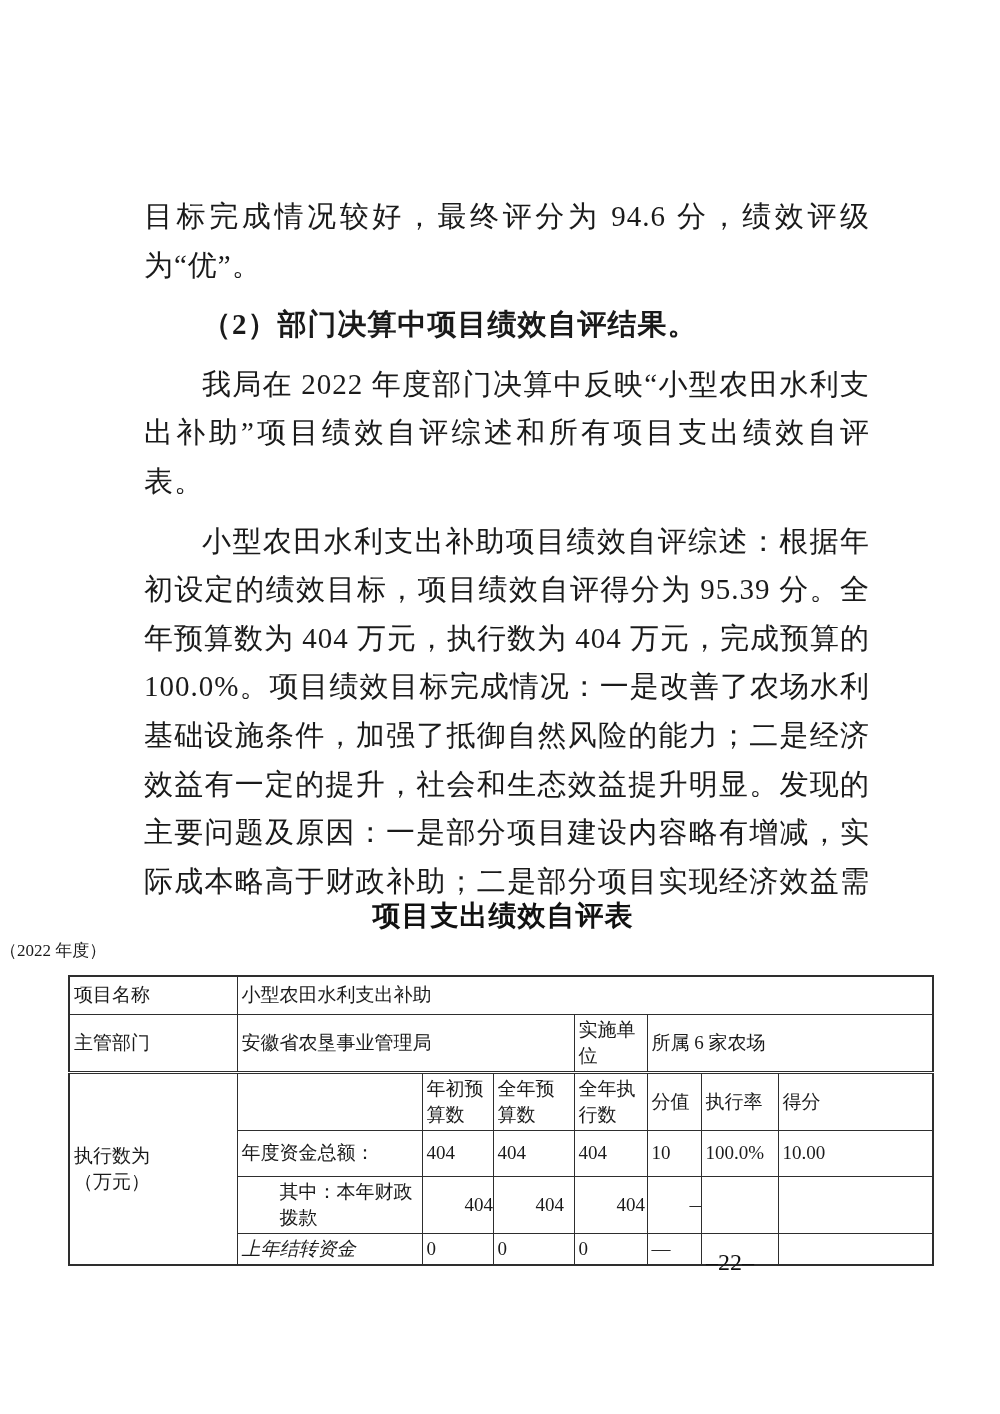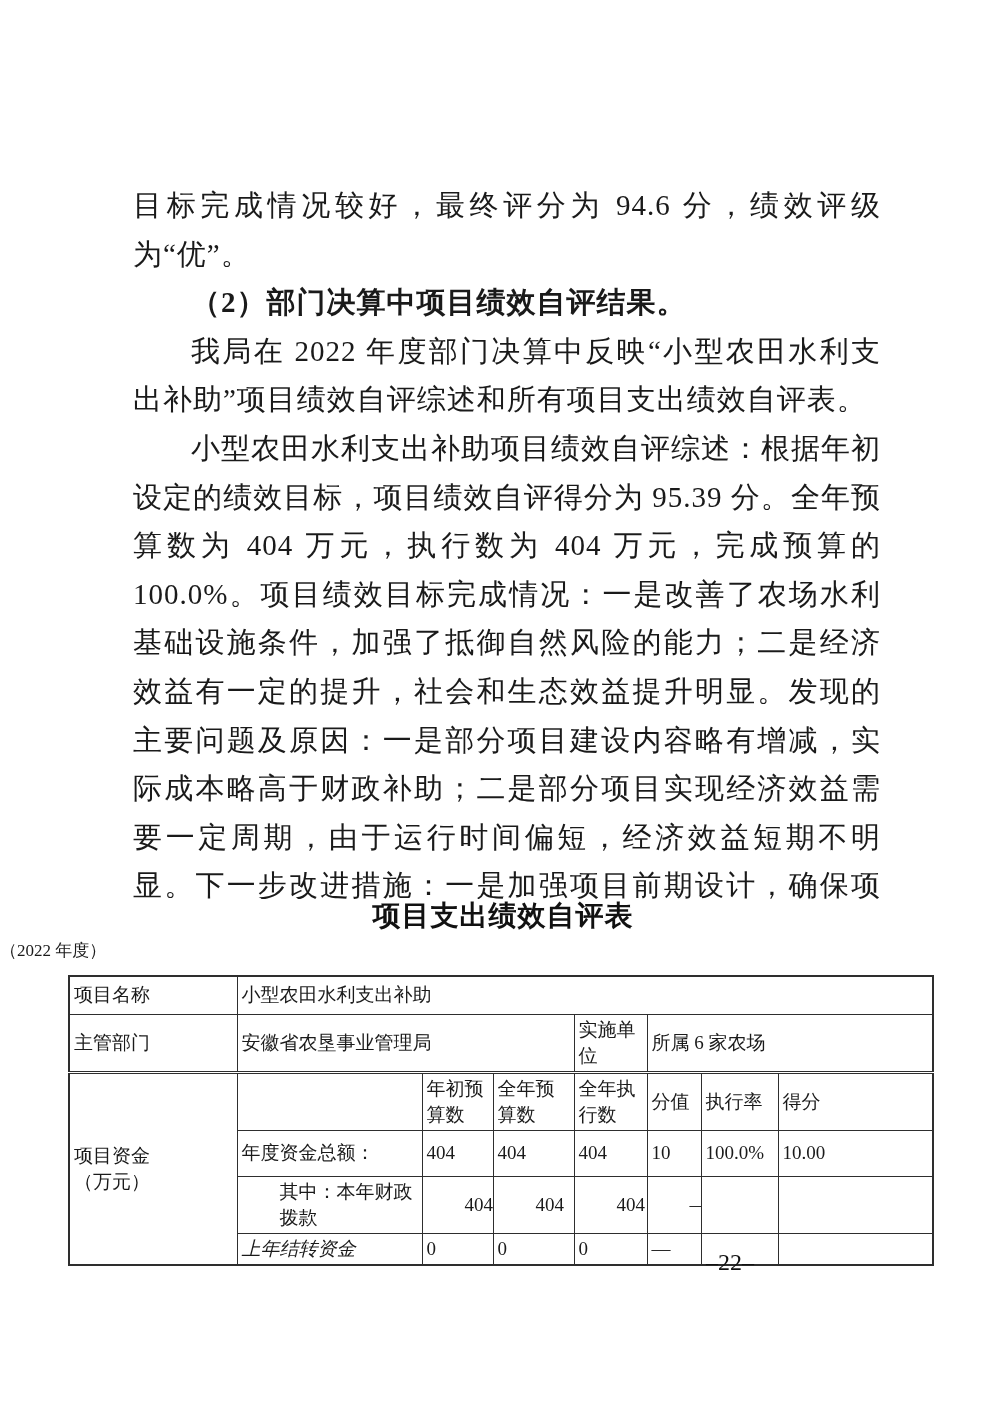--- a/index.html
+++ b/index.html
@@ -12,21 +12,21 @@
     position: relative;
     overflow: hidden;
   }
   .textcol {
     position: absolute;
     left: 133px; top: 181px;
     width: 748px; height: 718px;
     overflow: hidden;
   }
   .para {
-    margin: 0;
+    margin: 11px;
     font-size: 29px;
     line-height: 48.6px;
     text-align: justify;
     text-justify: inter-character;
     letter-spacing: 1px;
   }
   .para.indent { text-indent: 2em; }
   .para.bold { font-weight: bold; }
   .tbl-title {
     position: absolute;
@@ -110,21 +110,21 @@
       <td colspan="7">小型农田水利支出补助</td>
     </tr>
     <tr class="r2">
       <td>主管部门</td>
       <td colspan="3">安徽省农垦事业管理局</td>
       <td>实施单位</td>
       <td colspan="3">所属 6 家农场</td>
     </tr>
     <tr class="r3">
       <td rowspan="4">
-        <div>项目资金</div>
+        <div>执行数为</div>
         <div>（万元）</div>
       </td>
       <td></td>
       <td>年初预算数</td>
       <td>全年预算数</td>
       <td>全年执行数</td>
       <td>分值</td>
       <td>执行率</td>
       <td>得分</td>
     </tr>

